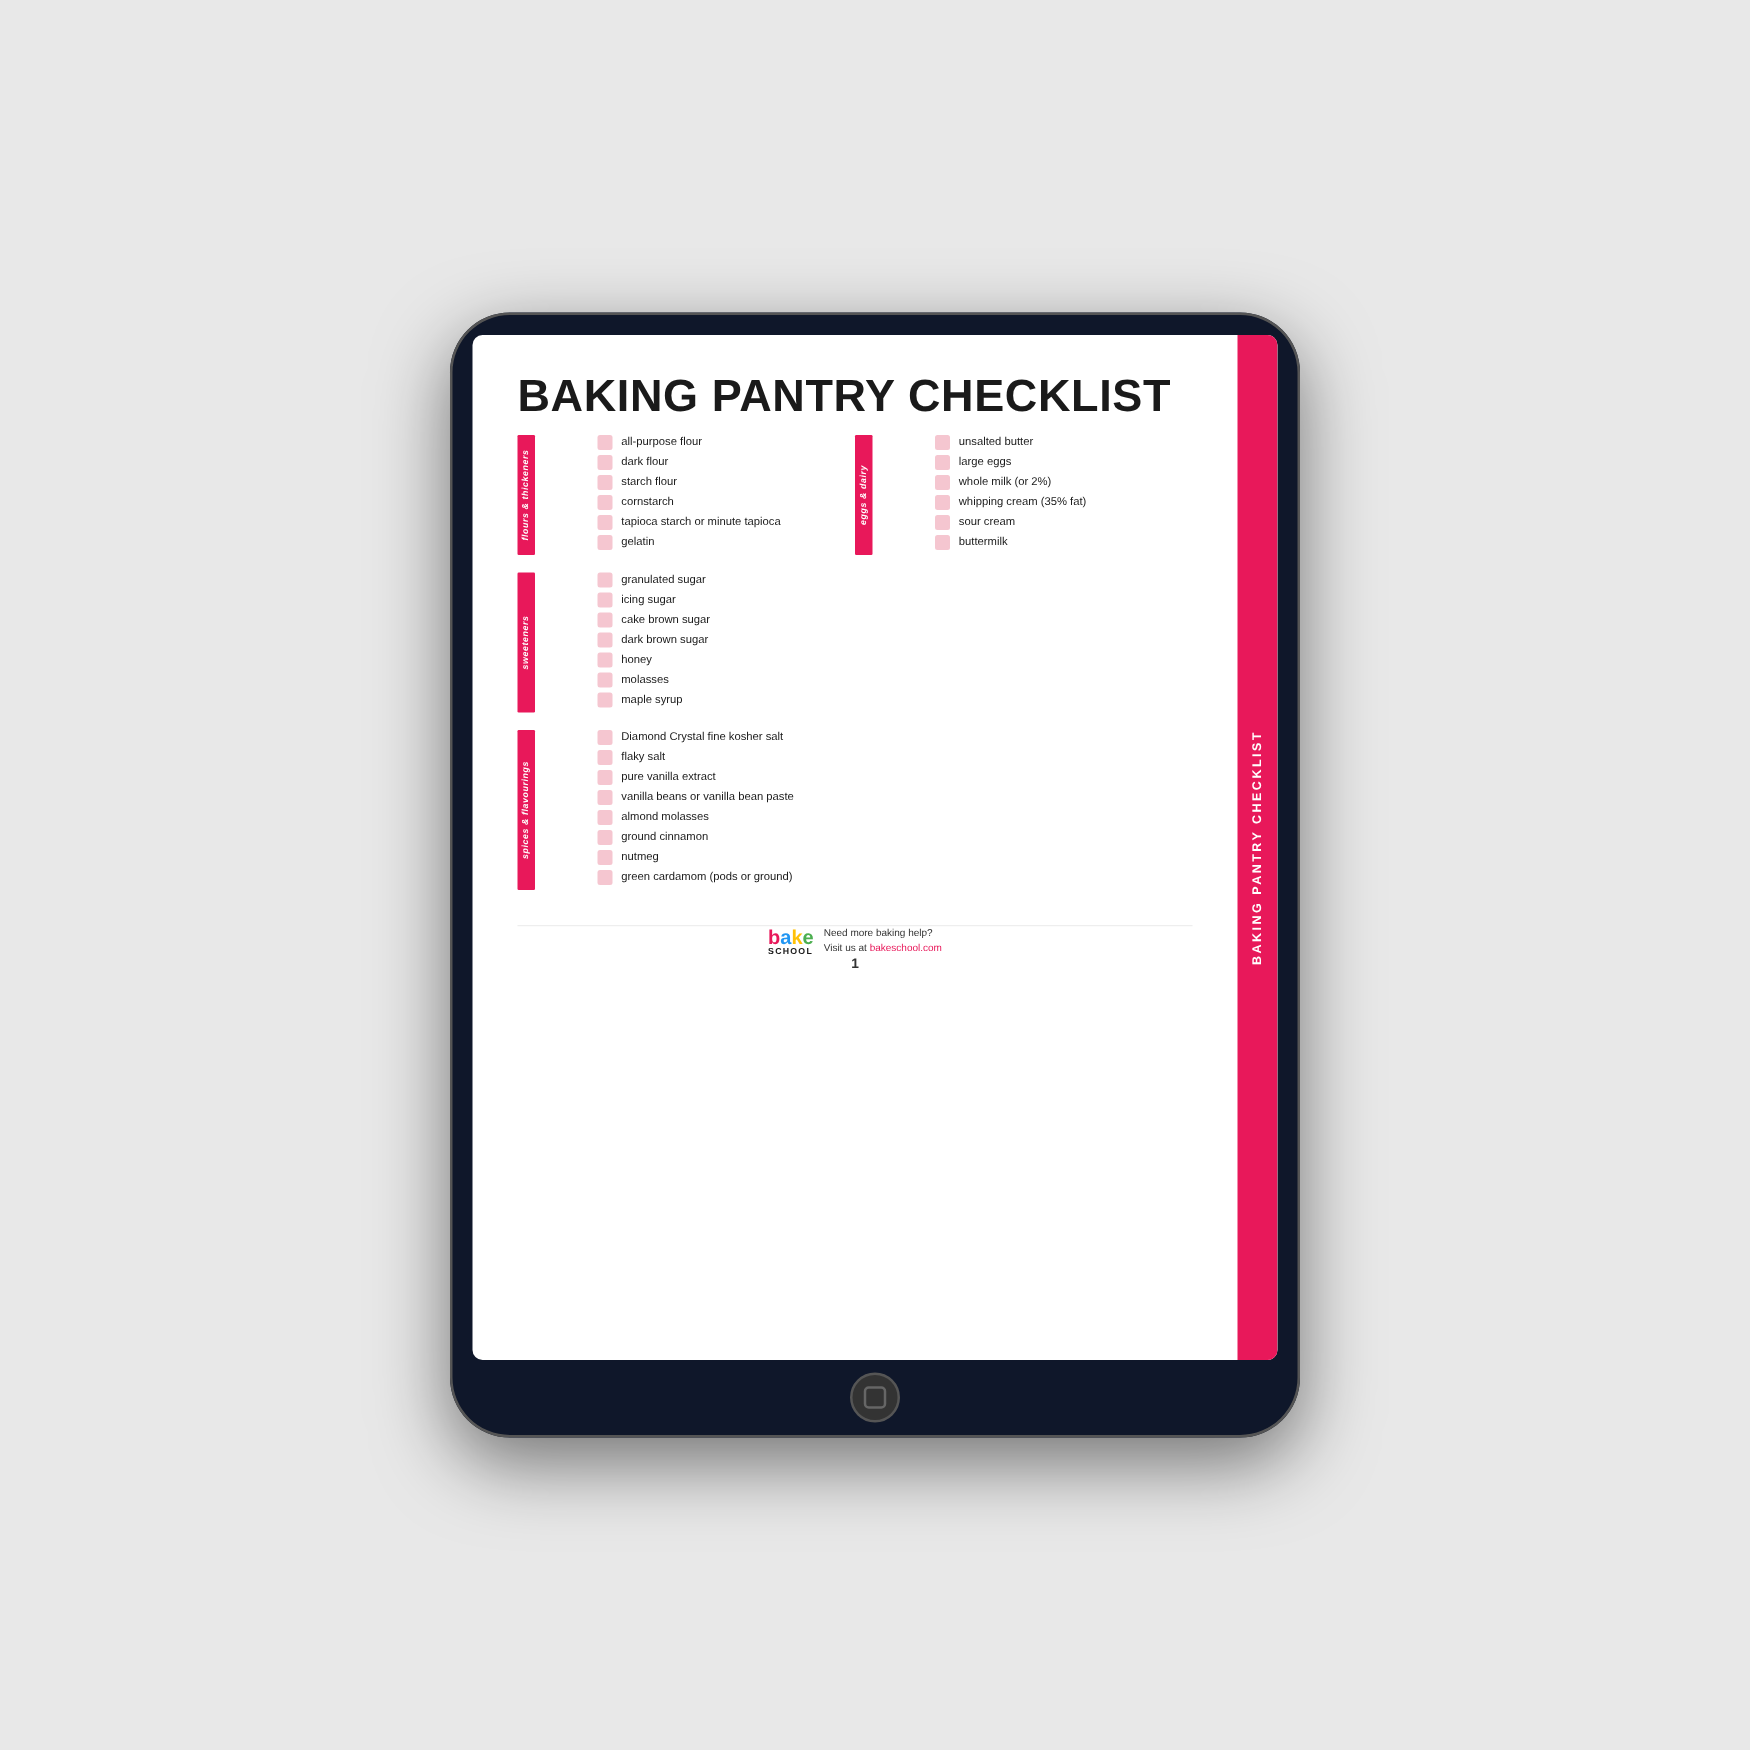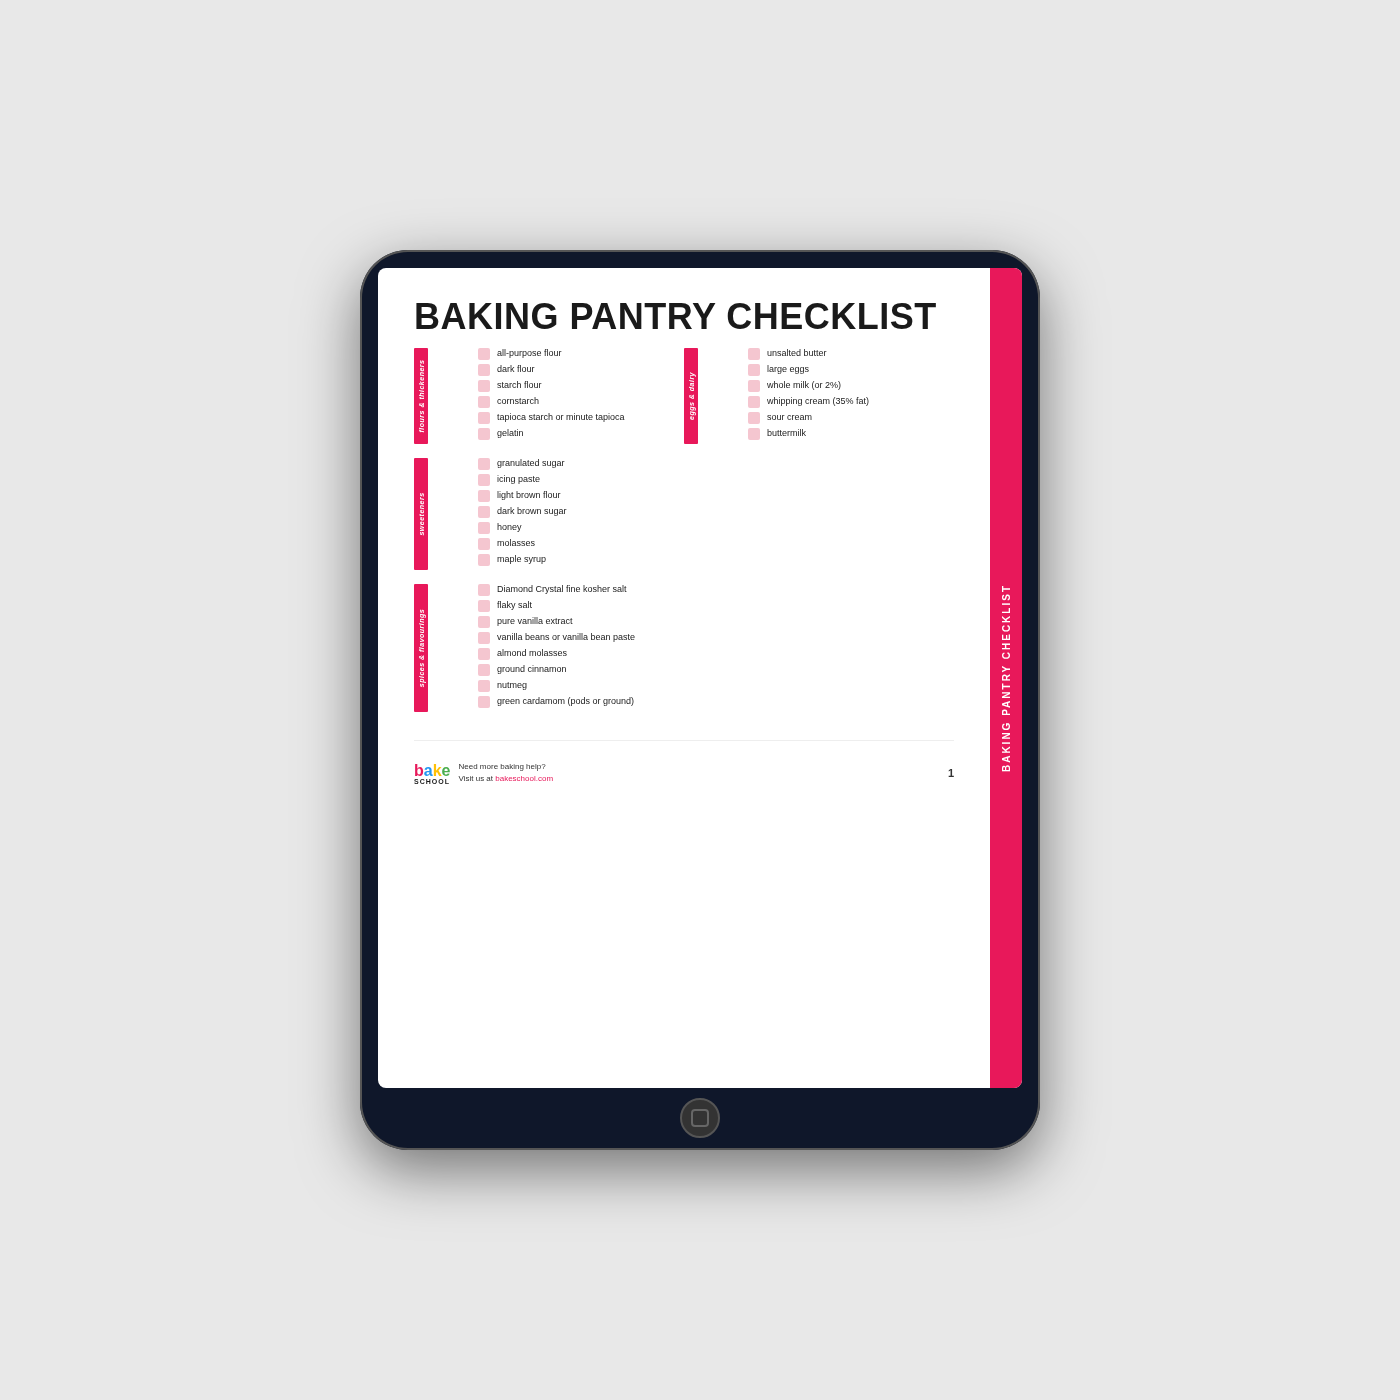--- a/index.html
+++ b/index.html
@@ -146,22 +146,23 @@
       font-size: 9px;
       color: #1a1a1a;
       line-height: 1.3;
     }
 
     .footer {
       display: flex;
       align-items: center;
       justify-content: space-between;
       margin-top: 14px;
-      padding-top: 20px;
+      padding-top: 0;
       border-top: 1px solid #eee;
+      flex-direction: column;
     }
 
     .footer-left {
       display: flex;
       align-items: center;
       gap: 8px;
     }
 
     .logo-box {
       display: flex;
@@ -264,25 +265,25 @@
             <div class="category-sidebar">
               <span class="category-label">sweeteners</span>
             </div>
             <div class="category-items">
               <div class="checklist-item">
                 <div class="checkbox"></div>
                 <span class="item-text">granulated sugar</span>
               </div>
               <div class="checklist-item">
                 <div class="checkbox"></div>
-                <span class="item-text">icing paste</span>
-              </div>
-              <div class="checklist-item">
-                <div class="checkbox"></div>
-                <span class="item-text">light brown flour</span>
+                <span class="item-text">icing sugar</span>
+              </div>
+              <div class="checklist-item">
+                <div class="checkbox"></div>
+                <span class="item-text">cake brown sugar</span>
               </div>
               <div class="checklist-item">
                 <div class="checkbox"></div>
                 <span class="item-text">dark brown sugar</span>
               </div>
               <div class="checklist-item">
                 <div class="checkbox"></div>
                 <span class="item-text">honey</span>
               </div>
               <div class="checklist-item">

